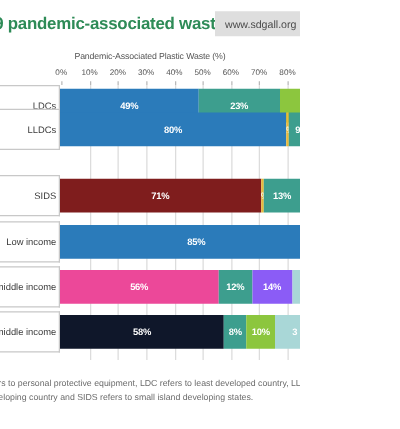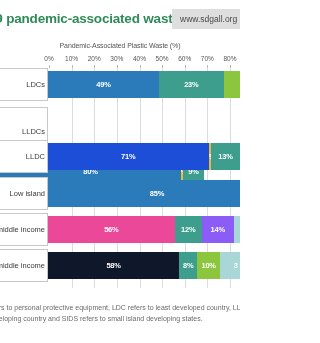--- a/index.html
+++ b/index.html
@@ -137,59 +137,59 @@
             </div>
             <div class="seg" style="width: 65px; background: rgb(61, 158, 142);">
               <span class="seg-label">23%</span>
             </div>
             <div class="seg" style="width: 61.0875px; background: rgb(140, 198, 62);">
               <span class="seg-label">27</span>
             </div>
           </div>
         </div>
       </div>
-      <div class="row" style="top: 39px; flex-direction: column;">
+      <div class="row" style="top: 19px;">
         <div class="row-label-cell">
           <div class="row-label">LLDCs</div>
         </div>
         <div class="bar-area">
           <div class="bar" style="left: 0px;">
             <div class="seg" style="width: 181px; background: rgb(43, 123, 186);">
               <span class="seg-label">80%</span>
             </div>
             <div class="seg" style="width: 2.2625px; background: rgb(232, 185, 58);">
               <span class="seg-label">1%</span>
             </div>
             <div class="seg" style="width: 20.3625px; background: rgb(61, 158, 142);">
               <span class="seg-label">9%</span>
             </div>
           </div>
         </div>
       </div>
       <div class="row" style="top: 72.4px;">
         <div class="row-label-cell">
-          <div class="row-label">LLDC</div>
-        </div>
-        <div class="bar-area">
-          <div class="bar" style="left: 0px;">
-            <div class="seg" style="width: 160.637px; background: #1d4ed8;">
+          <div class="row-label">SIDS</div>
+        </div>
+        <div class="bar-area">
+          <div class="bar" style="left: 0px;">
+            <div class="seg" style="width: 160.637px; background: #7f1d1d;">
               <span class="seg-label">71%</span>
             </div>
             <div class="seg" style="width: 2.2625px; background: rgb(232, 185, 58);">
               <span class="seg-label">1%</span>
             </div>
             <div class="seg" style="width: 29.4125px; background: rgb(61, 158, 142);">
               <span class="seg-label">13%</span>
             </div>
           </div>
         </div>
       </div>
       <div class="row" style="top: 108.6px;">
         <div class="row-label-cell">
-          <div class="row-label">Low island</div>
+          <div class="row-label">Low income</div>
         </div>
         <div class="bar-area">
           <div class="bar" style="left: 0px;">
             <div class="seg" style="width: 218px; background: rgb(43, 123, 186);">
               <span class="seg-label">85%</span>
             </div>
           </div>
         </div>
       </div>
       <div class="row" style="top: 144.8px;">

